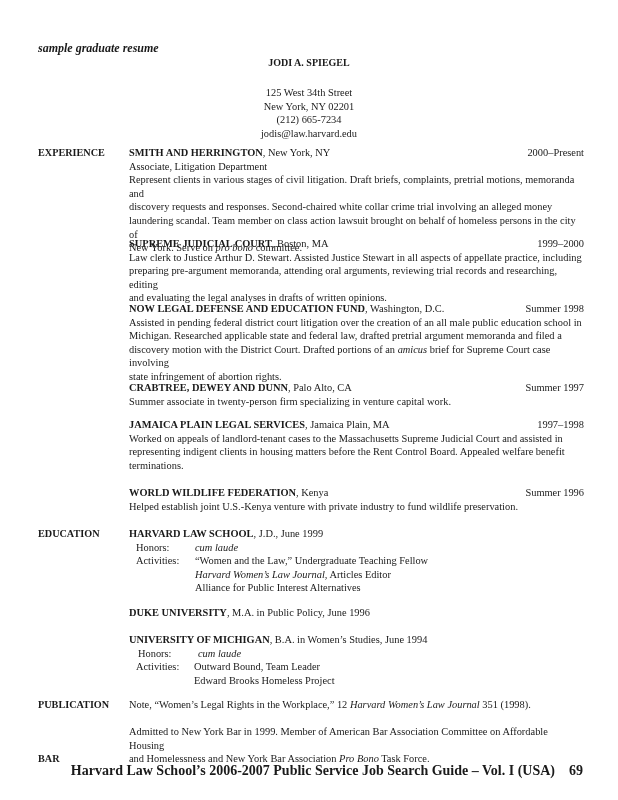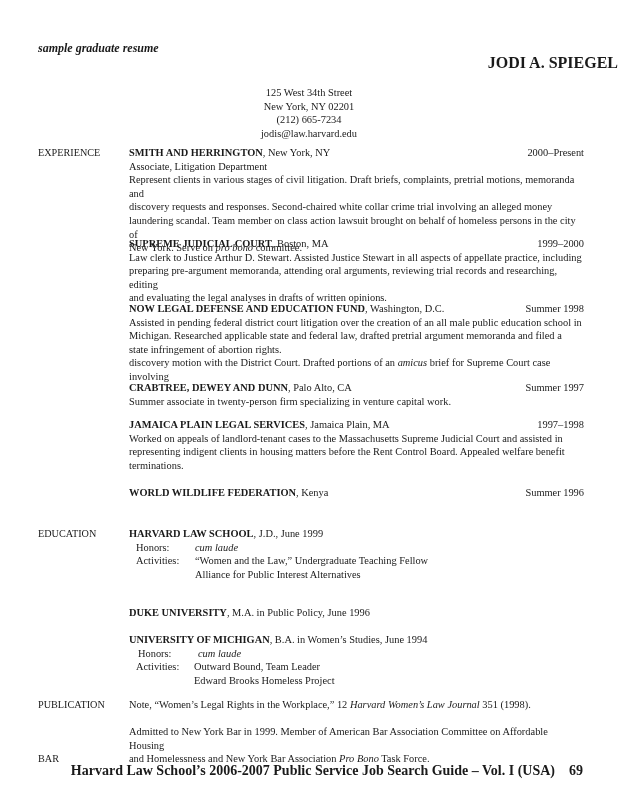--- a/index.html
+++ b/index.html
@@ -4,24 +4,24 @@
 <style>
   html, body { margin: 0; padding: 0; background: #ffffff; }
   body {
     width: 618px; height: 800px; position: relative; overflow: hidden;
     font-family: "Liberation Serif", "DejaVu Serif", serif;
     color: #1a1a1a; font-size: 10.4px; line-height: 13.6px;
   }
   .abs { position: absolute; }
   .top-label { left: 38px; top: 42px; font-style: italic; font-weight: bold; font-size: 12px; }
   .header { left: 0; width: 618px; text-align: center; }
-  .name { top: 56px; font-weight: bold; font-size: 16px; text-align: right; }
+  .name { top: 56px; font-weight: bold; font-size: 10px; }
   .contact { top: 86px; }
   .contact div { height: 13.5px; }
-  .section-label { left: 38px; font-weight: normal; font-size: 10.2px; }
+  .section-label { left: 38px; font-weight: bold; font-size: 10.2px; }
   .block { left: 129px; width: 455px; }
   .head-row { position: relative; height: 13.6px; }
   .date { position: absolute; right: 0; top: 0; }
   b { font-weight: bold; }
   i, .it { }
   .kv { position: relative; height: 13.6px; }
   .kv .k { position: absolute; left: 7px; }
   .kv .v { position: absolute; left: 66px; white-space: nowrap; }
   .kv2 .v { left: 69px; }
   .footer { right: 35px; top: 764px; font-weight: bold; font-size: 14px; }
@@ -55,51 +55,55 @@
   <div class="head-row"><b>SUPREME JUDICIAL COURT</b><span>, Boston, MA</span><span class="date">1999–2000</span></div>
   <div>Law clerk to Justice Arthur D. Stewart.  Assisted Justice Stewart in all aspects of appellate practice, including</div>
   <div>preparing pre-argument memoranda, attending oral arguments, reviewing trial records and researching, editing</div>
   <div>and evaluating the legal analyses in drafts of written opinions.</div>
 </div>
 
 <div class="abs block" style="top:302px;">
   <div class="head-row"><b>NOW LEGAL DEFENSE AND EDUCATION FUND</b><span>, Washington, D.C.</span><span class="date">Summer 1998</span></div>
   <div>Assisted in pending federal district court litigation over the creation of an all male public education school in</div>
   <div>Michigan.  Researched applicable state and federal law, drafted pretrial argument memoranda and filed a</div>
+  <div><span>discovery motion with the District Court.  Drafted portions of an </span><i>amicus</i><span> brief for Supreme Court case involving</span></div>
   <div>state infringement of abortion rights.</div>
-  <div><span>discovery motion with the District Court.  Drafted portions of an </span><i>amicus</i><span> brief for Supreme Court case involving</span></div>
 </div>
 
 <div class="abs block" style="top:381px;">
   <div class="head-row"><b>CRABTREE, DEWEY AND DUNN</b><span>, Palo Alto, CA</span><span class="date">Summer 1997</span></div>
   <div>Summer associate in twenty-person firm specializing in venture capital work.</div>
 </div>
 
 <div class="abs block" style="top:418px;">
   <div class="head-row"><b>JAMAICA PLAIN LEGAL SERVICES</b><span>, Jamaica Plain, MA</span><span class="date">1997–1998</span></div>
   <div>Worked on appeals of landlord-tenant cases to the Massachusetts Supreme Judicial Court and assisted in</div>
   <div>representing indigent clients in housing matters before the Rent Control Board.  Appealed welfare benefit</div>
   <div>terminations.</div>
 </div>
 
 <div class="abs block" style="top:486px;">
   <div class="head-row"><b>WORLD WILDLIFE FEDERATION</b><span>, Kenya</span><span class="date">Summer 1996</span></div>
+  <div>Helped establish joint U.S.-Kenya venture with private industry to fund wildlife preservation.</div>
 </div>
 
 <div class="abs section-label" style="top:527px;">EDUCATION</div>
 
 <div class="abs block" style="top:527px;">
   <div class="head-row"><b>HARVARD LAW SCHOOL</b><span>, J.D., June 1999</span></div>
   <div class="kv">
       <span class="k">Honors:</span>
       <i class="v">cum laude</i>
     </div>
   <div class="kv">
       <span class="k">Activities:</span>
       <span class="v">“Women and the Law,” Undergraduate Teaching Fellow</span>
+    </div>
+  <div class="kv">
+      <span class="v"><i>Harvard Women’s Law Journal</i><span>, Articles Editor</span></span>
     </div>
   <div class="kv">
       <span class="v">Alliance for Public Interest Alternatives</span>
     </div>
 </div>
 
 <div class="abs block" style="top:606px;">
   <div class="head-row"><b>DUKE UNIVERSITY</b><span>, M.A. in Public Policy, June 1996</span></div>
 </div>
 

